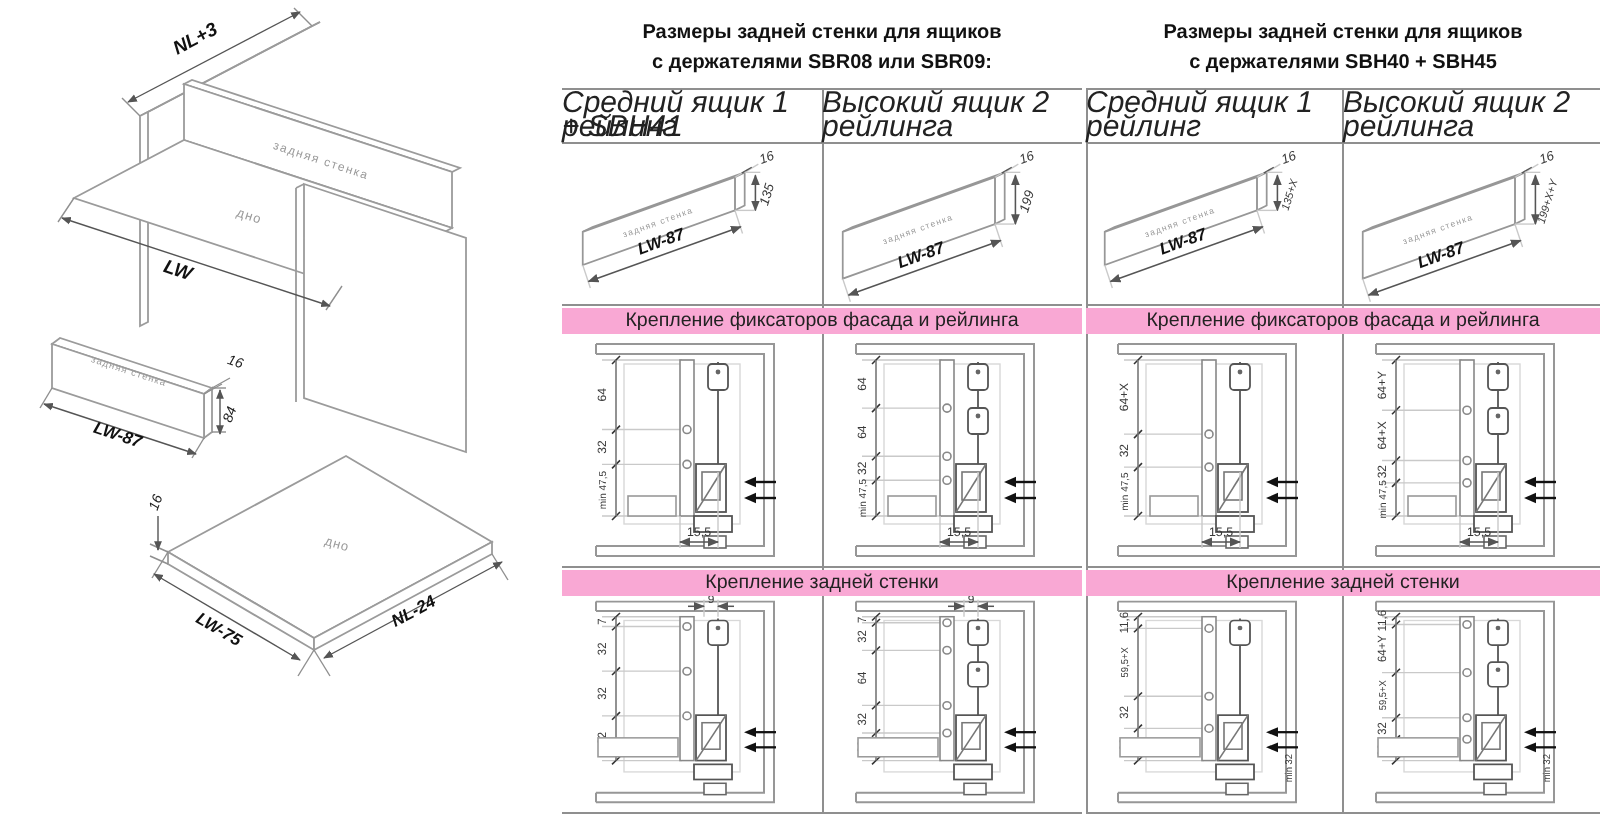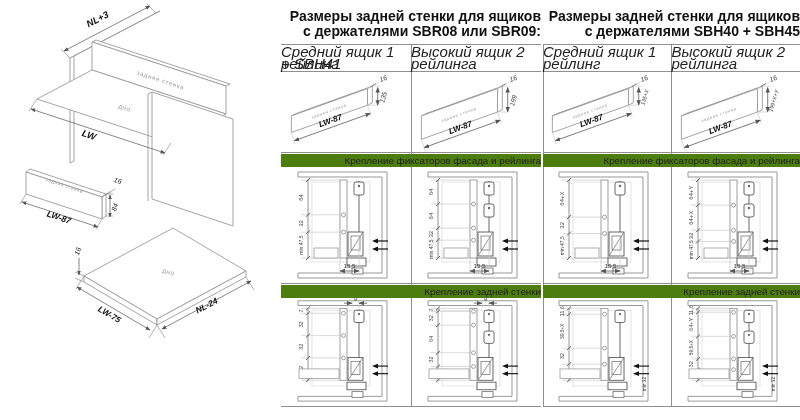--- a/index.html
+++ b/index.html
@@ -1,25 +1,25 @@
 <!DOCTYPE html>
 <html><head>
 <meta charset="utf-8">
 <style>
 *{margin:0;padding:0;box-sizing:border-box}
 html,body{width:800px;height:420px}
 body{background:#fff;font-family:"Liberation Sans",sans-serif;position:relative;overflow:hidden;color:#1a1a1a}
 .section{position:absolute;top:0;height:420px}
 #mid-section{left:281px;width:260px}
 #right-section{left:543px;width:257px}
-.sec-title{position:absolute;width:100%;text-align:right;font-weight:bold;font-size:14px;line-height:15px;color:#111}
+.sec-title{position:absolute;width:100%;text-align:center;font-weight:bold;font-size:10px;line-height:15px;color:#111}
 .hrule{position:absolute;left:0;right:0;border-top:1px solid #8f8f8f;height:0}
 .vrule{position:absolute;width:0;border-left:1px solid #8f8f8f}
 .hdr-line{position:absolute;width:50%;text-align:left;font-style:italic;font-size:15px;line-height:12px;color:#222}
-.subtitle{position:absolute;width:100%;text-align:right;font-size:9.8px;line-height:13px;color:#222;background:#4d7c0f;z-index:3}
+.subtitle{position:absolute;width:100%;text-align:center;font-size:9.8px;line-height:13px;color:#222;background:#f9a8d4;z-index:3}
 .cell-svg{position:absolute}
 svg text{font-family:"Liberation Sans",sans-serif}
 </style>
 </head>
 <body>
 
 <svg id="left-svg" viewBox="0 0 280 420" width="280" height="420" style="position:absolute;left:0;top:0">
   <defs>
     <marker id="mA" viewBox="0 0 10 10" refX="9" refY="5" markerWidth="7" markerHeight="7" orient="auto-start-reverse">
         <path d="M0,1 L10,5 L0,9 z" fill="#555"></path>

